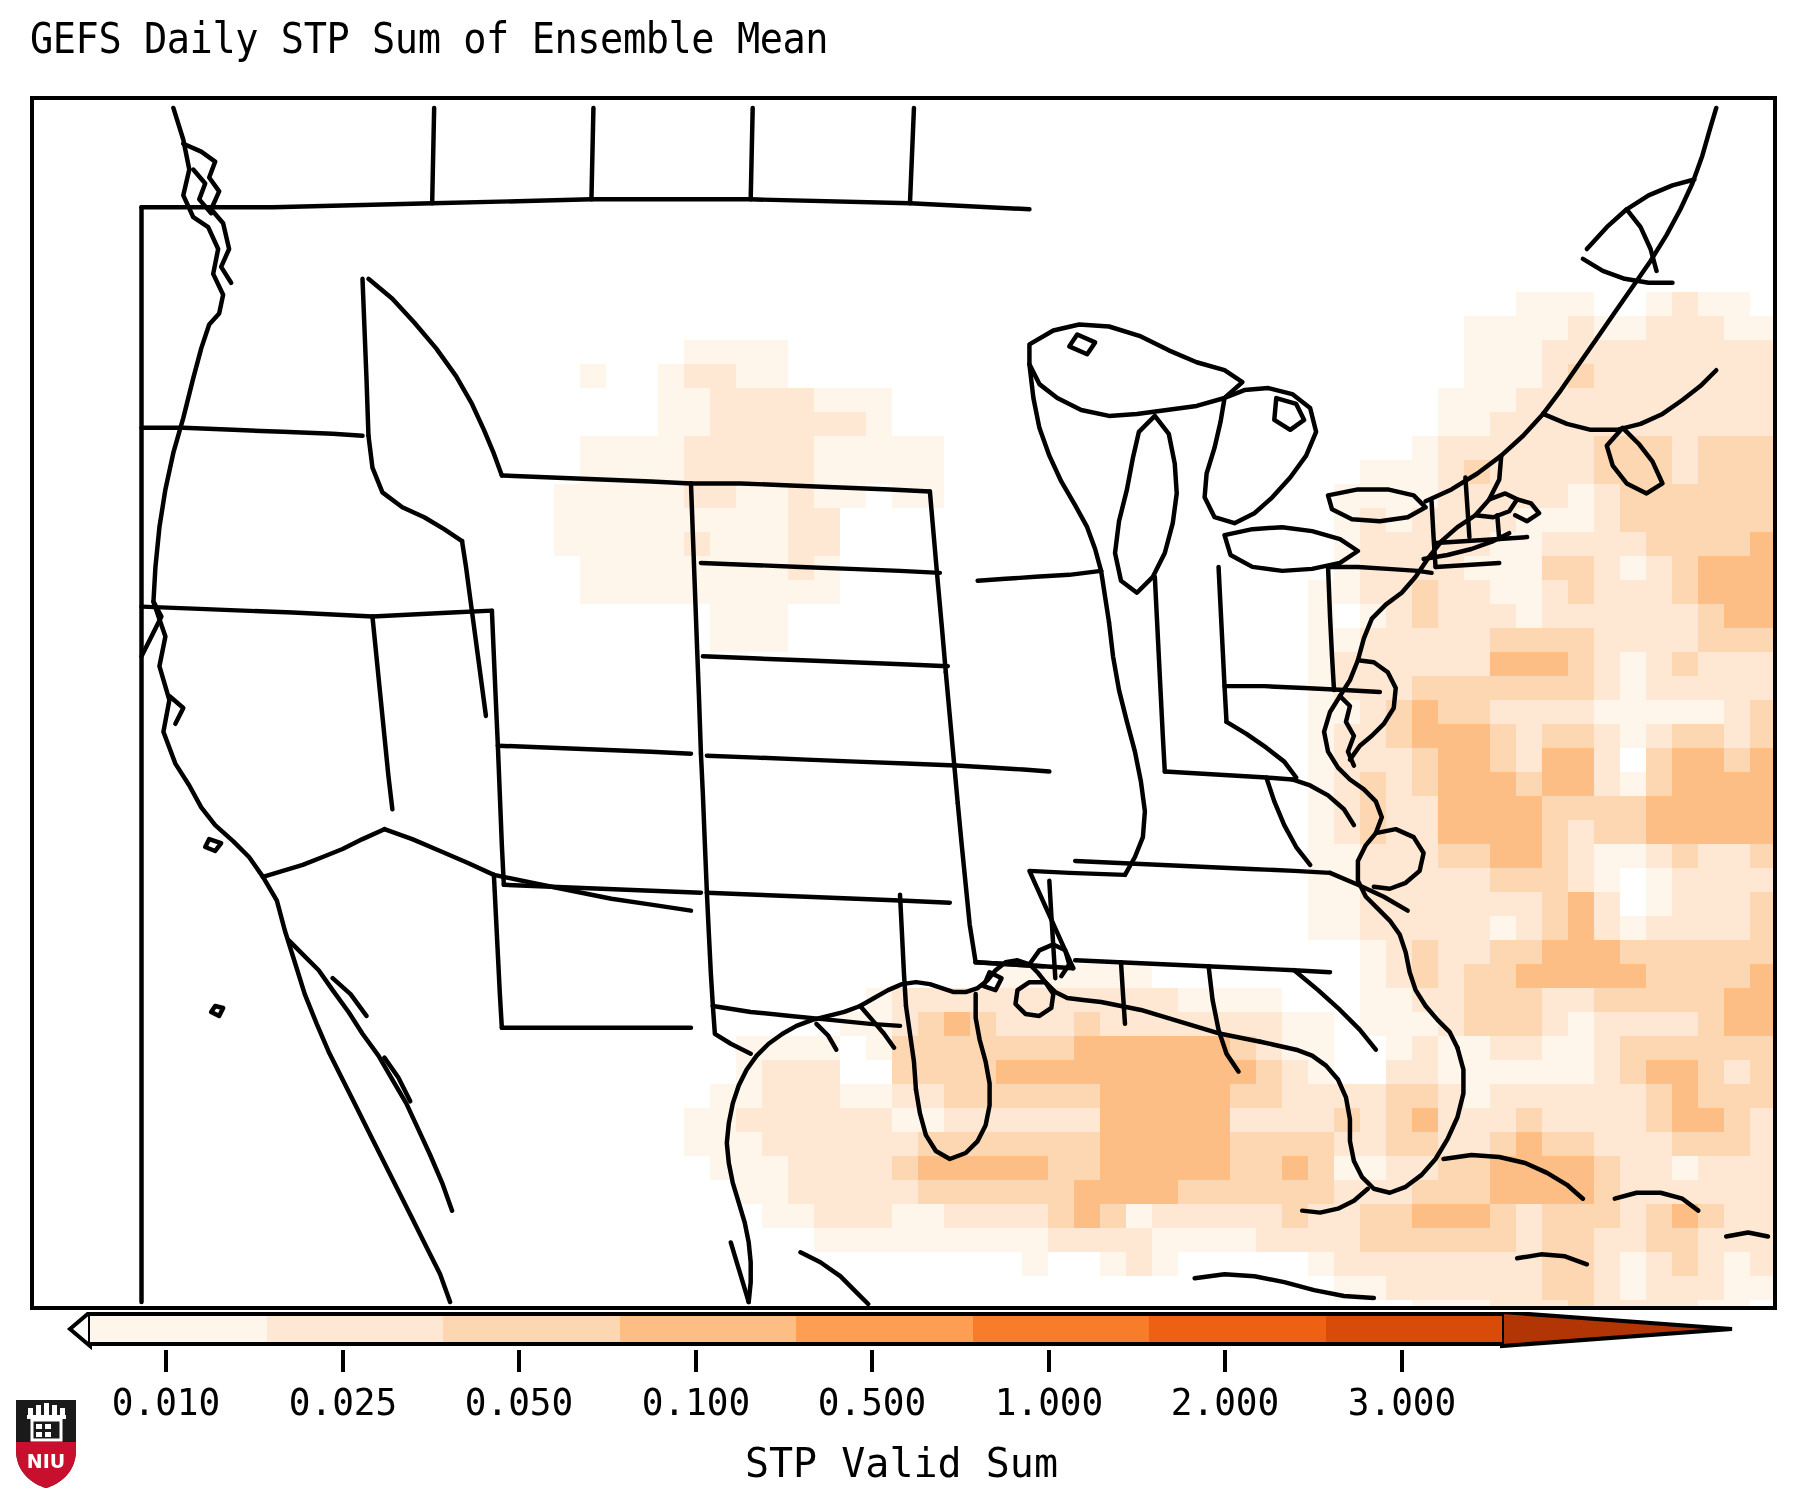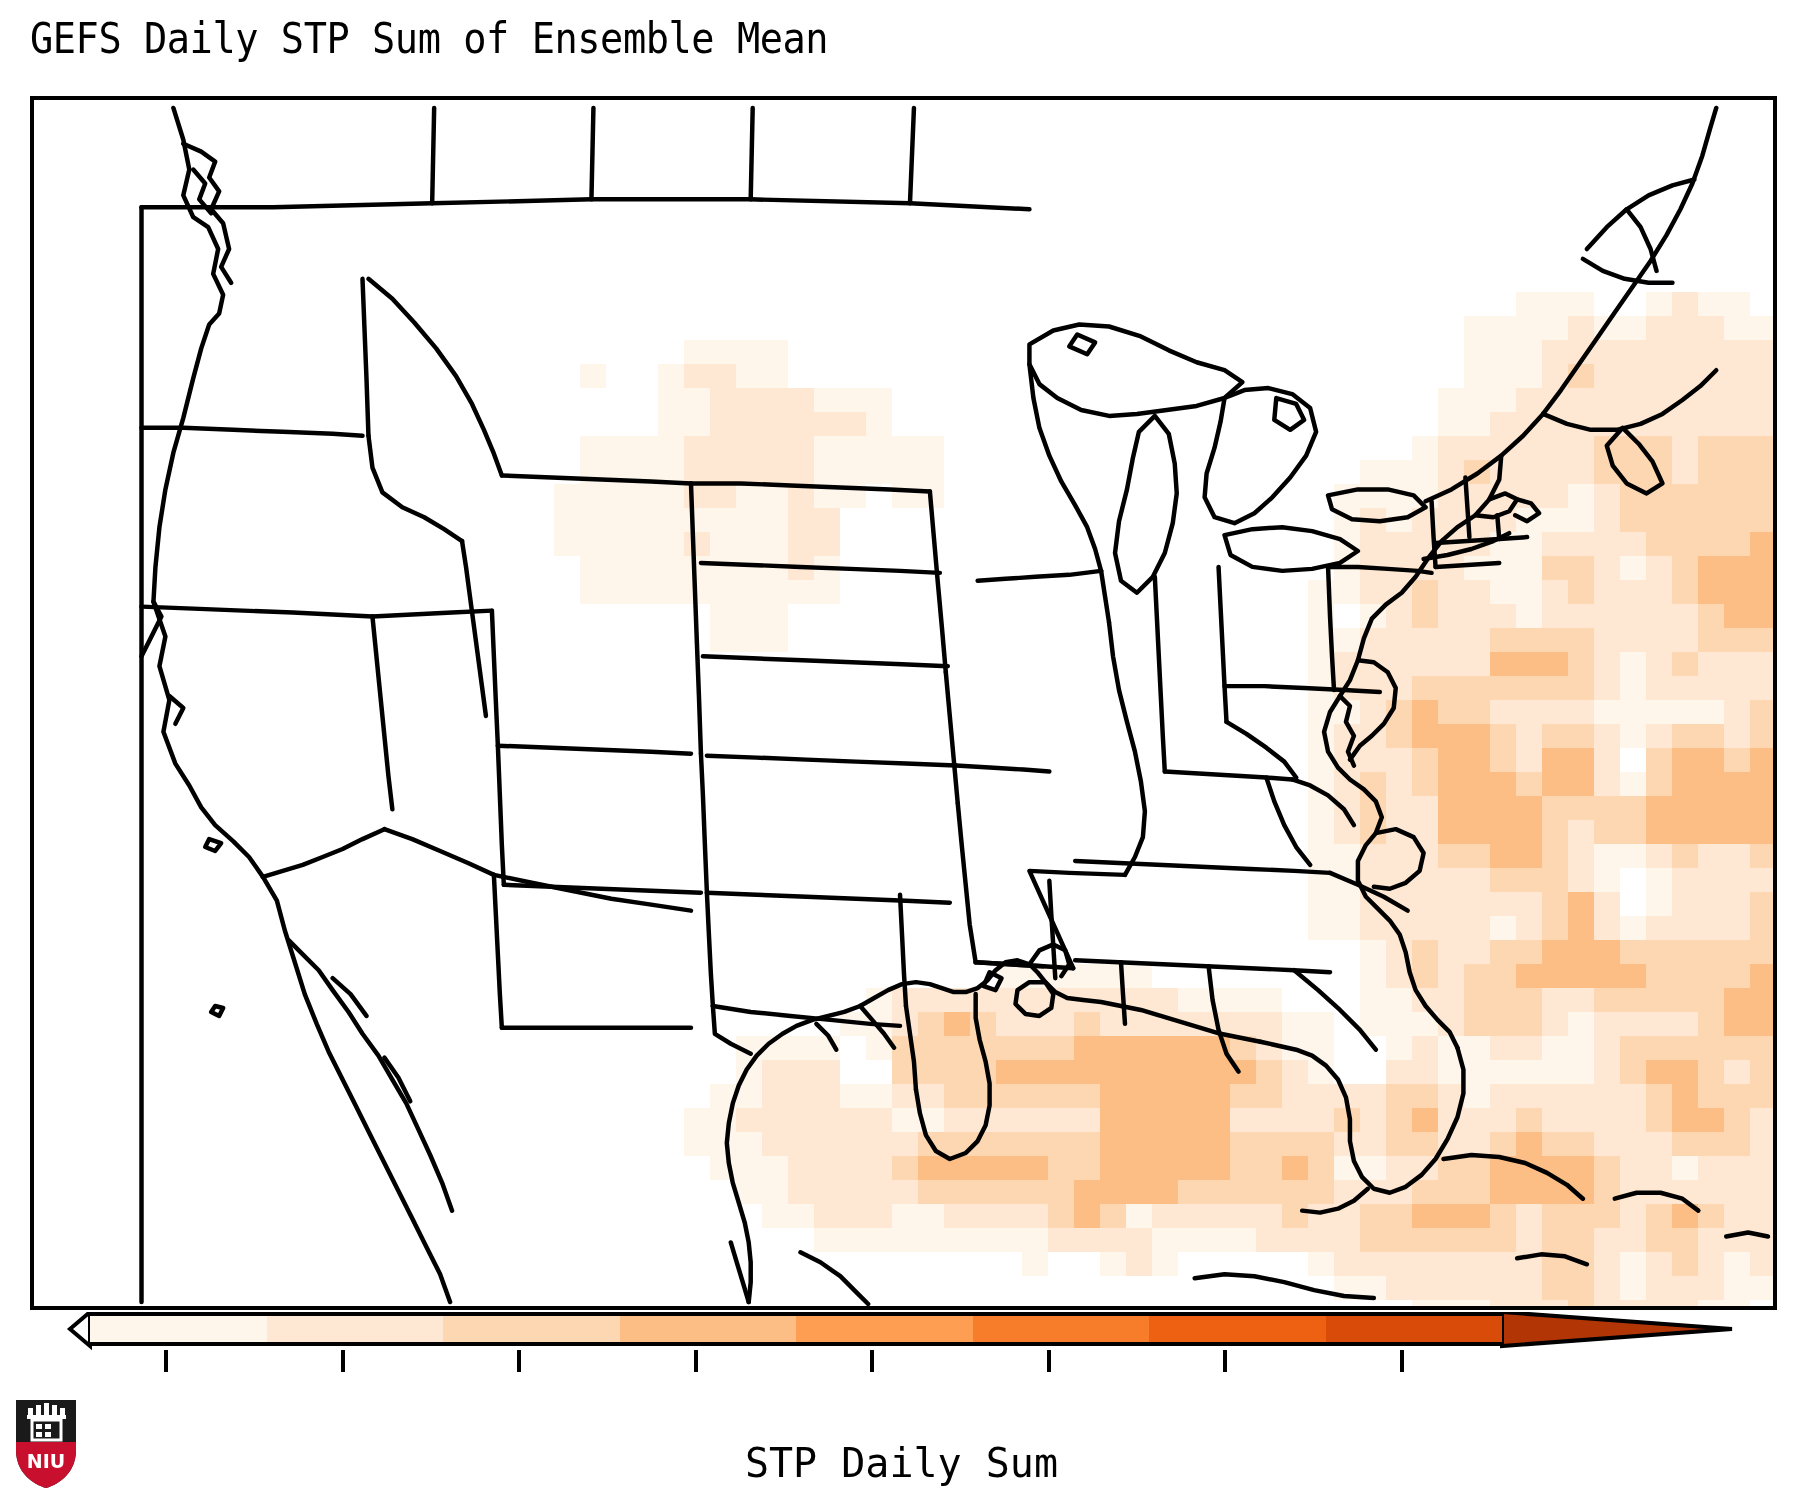--- a/index.html
+++ b/index.html
@@ -1369,21 +1369,31 @@
         <div class="cbtick" style="left: 164.25px;"></div>
         <div class="cbtick" style="left: 340.75px;"></div>
         <div class="cbtick" style="left: 517.25px;"></div>
         <div class="cbtick" style="left: 693.75px;"></div>
         <div class="cbtick" style="left: 870.25px;"></div>
         <div class="cbtick" style="left: 1046.75px;"></div>
         <div class="cbtick" style="left: 1223.25px;"></div>
         <div class="cbtick" style="left: 1399.75px;"></div>
       </div>
   </div>
-  <div class="cbxlabel">STP Daily Sum</div>
+  <div class="cblabels" id="cblabels">
+      <div class="cblabel" style="left: 166.25px;">0.010</div>
+      <div class="cblabel" style="left: 342.75px;">0.025</div>
+      <div class="cblabel" style="left: 519.25px;">0.050</div>
+      <div class="cblabel" style="left: 695.75px;">0.100</div>
+      <div class="cblabel" style="left: 872.25px;">0.500</div>
+      <div class="cblabel" style="left: 1048.75px;">1.000</div>
+      <div class="cblabel" style="left: 1225.25px;">2.000</div>
+      <div class="cblabel" style="left: 1401.75px;">3.000</div>
+    </div>
+  <div class="cbxlabel">STP Valid Sum</div>
 
   <svg class="logo" viewBox="0 0 64 92">
     <path d="M2,2 L62,2 L62,52 C62,74 46,86 32,90 C18,86 2,74 2,52 Z" fill="#1a1a1a"></path>
     <path d="M2,52 C2,74 18,86 32,90 C46,86 62,74 62,52 L62,44 L2,44 Z" fill="#c8102e"></path>
     <g fill="#ffffff">
       <rect x="14" y="10" width="5" height="8"></rect>
       <rect x="22" y="7" width="5" height="11"></rect>
       <rect x="30" y="5" width="5" height="13"></rect>
       <rect x="38" y="7" width="5" height="11"></rect>
       <rect x="46" y="10" width="5" height="8"></rect>

